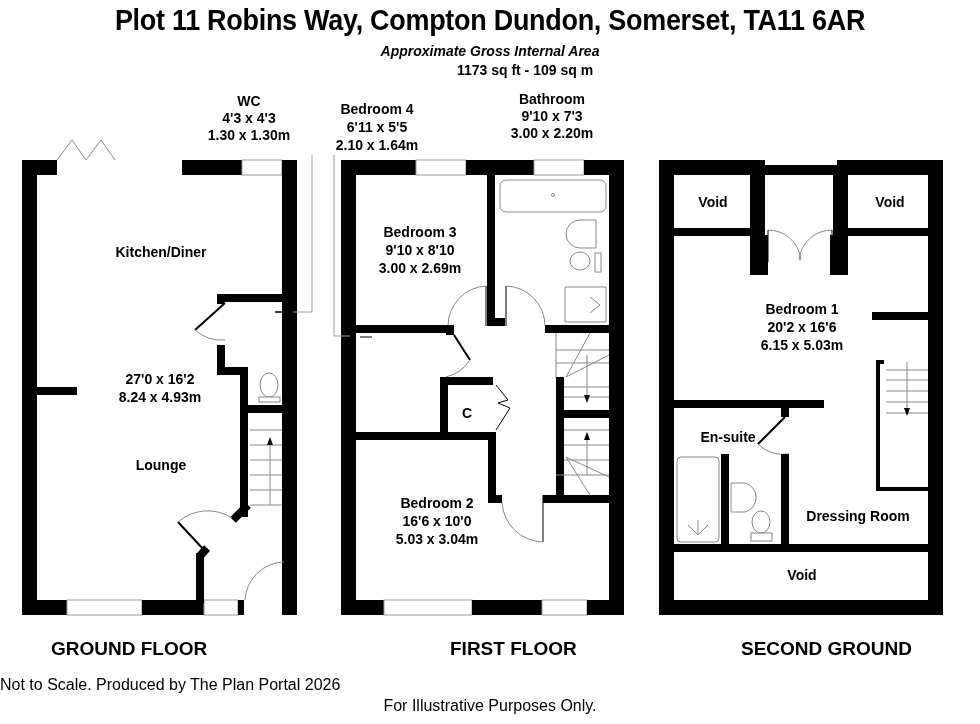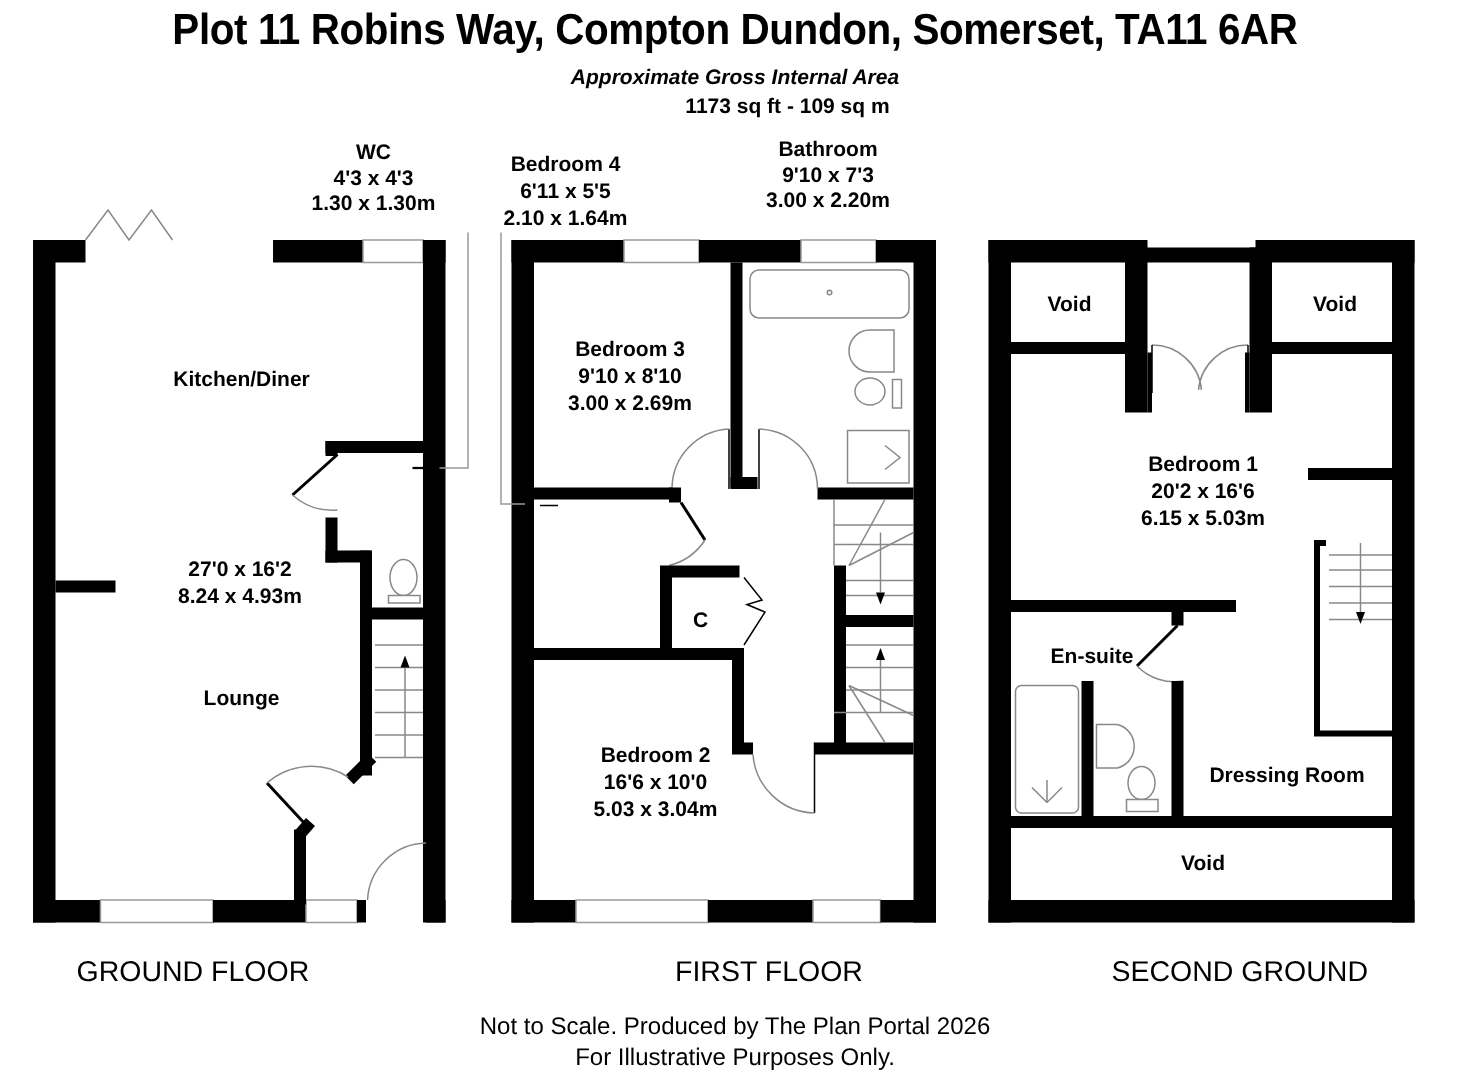--- a/index.html
+++ b/index.html
@@ -5,22 +5,22 @@
   html, body { margin:0; padding:0; background:#ffffff; }
   body { width:980px; height:724px; position:relative; overflow:hidden;
          font-family:"Liberation Sans", sans-serif; color:#000; }
   .title { position:absolute; left:0; top:4px; width:980px; text-align:center;
            font-size:29px; font-weight:bold; letter-spacing:-0.3px; transform:scaleX(0.93); }
   .subtitle { position:absolute; left:0; width:980px; text-align:center; font-size:14px; font-weight:bold; }
   .sub1 { top:43px;font-style:italic; }
   .sub2 { top:62px;padding-left:35px; }
   svg.plan { position:absolute; left:0; top:0; }
   .lbl { font-family:"Liberation Sans", sans-serif; font-weight:bold; font-size:14px; fill:#000; }
-  .floor { position:absolute; top:638px; font-size:19px; font-weight:normal; }
-  .foot1 { position:absolute; left:0; top:676px; width:980px; text-align:center; font-size:16px; }
+  .floor { position:absolute; top:638px; font-size:19px; font-weight:bold; }
+  .foot1 { position:absolute; left:0; top:676px; width:980px; text-align:left; font-size:16px; }
   .foot2 { position:absolute; left:0; top:697px; width:980px; text-align:center; font-size:16px; font-weight:normal; }
 </style>
 </head>
 <body>
 
 <div class="title">Plot 11 Robins Way, Compton Dundon, Somerset, TA11 6AR</div>
 <div class="subtitle sub1">Approximate Gross Internal Area</div>
 <div class="subtitle sub2">1173 sq ft - 109 sq m</div>
 
 <svg class="plan" width="980" height="724" viewBox="0 0 980 724">

